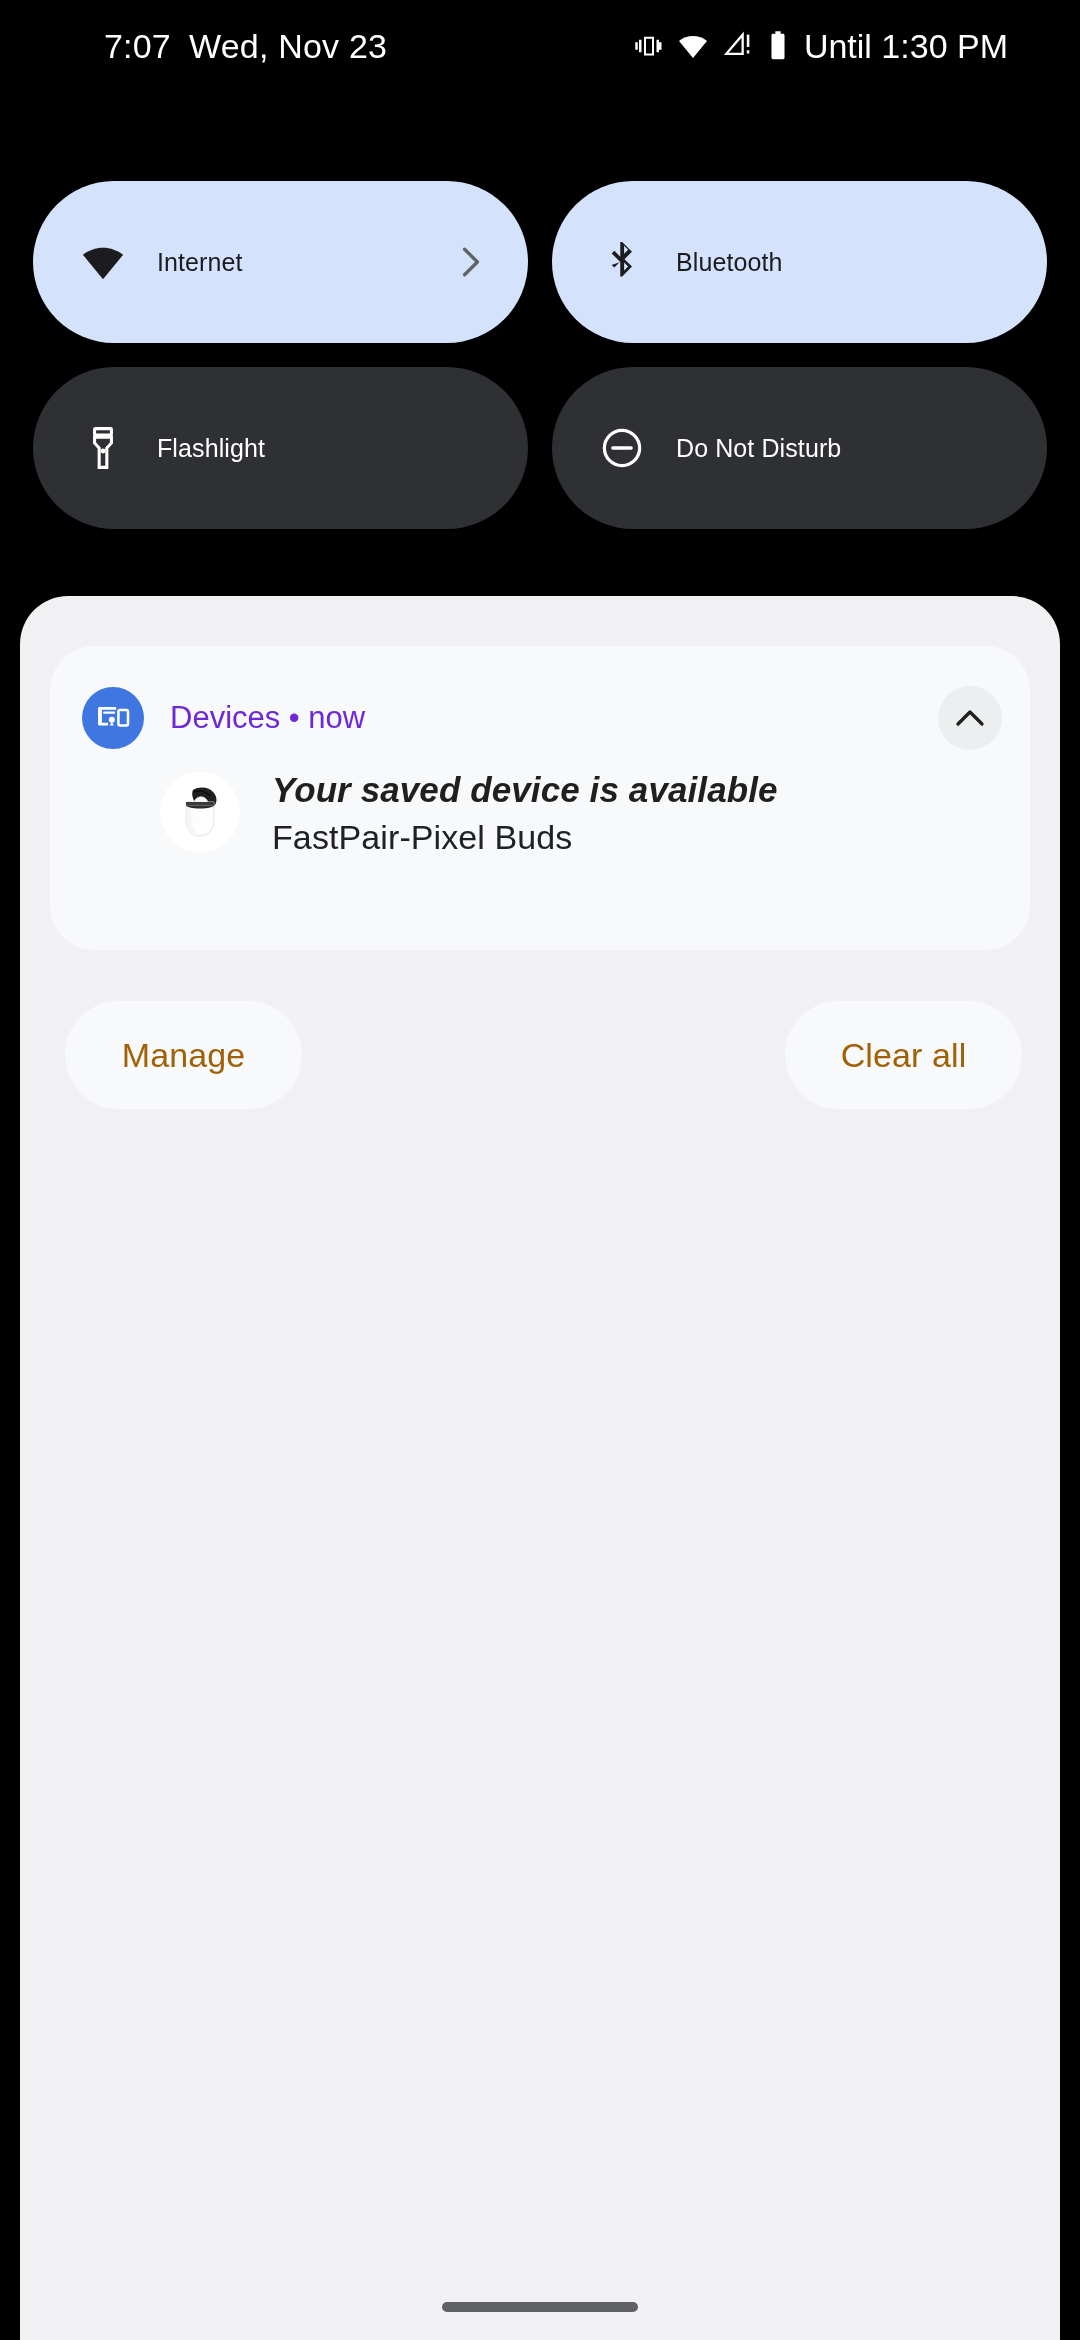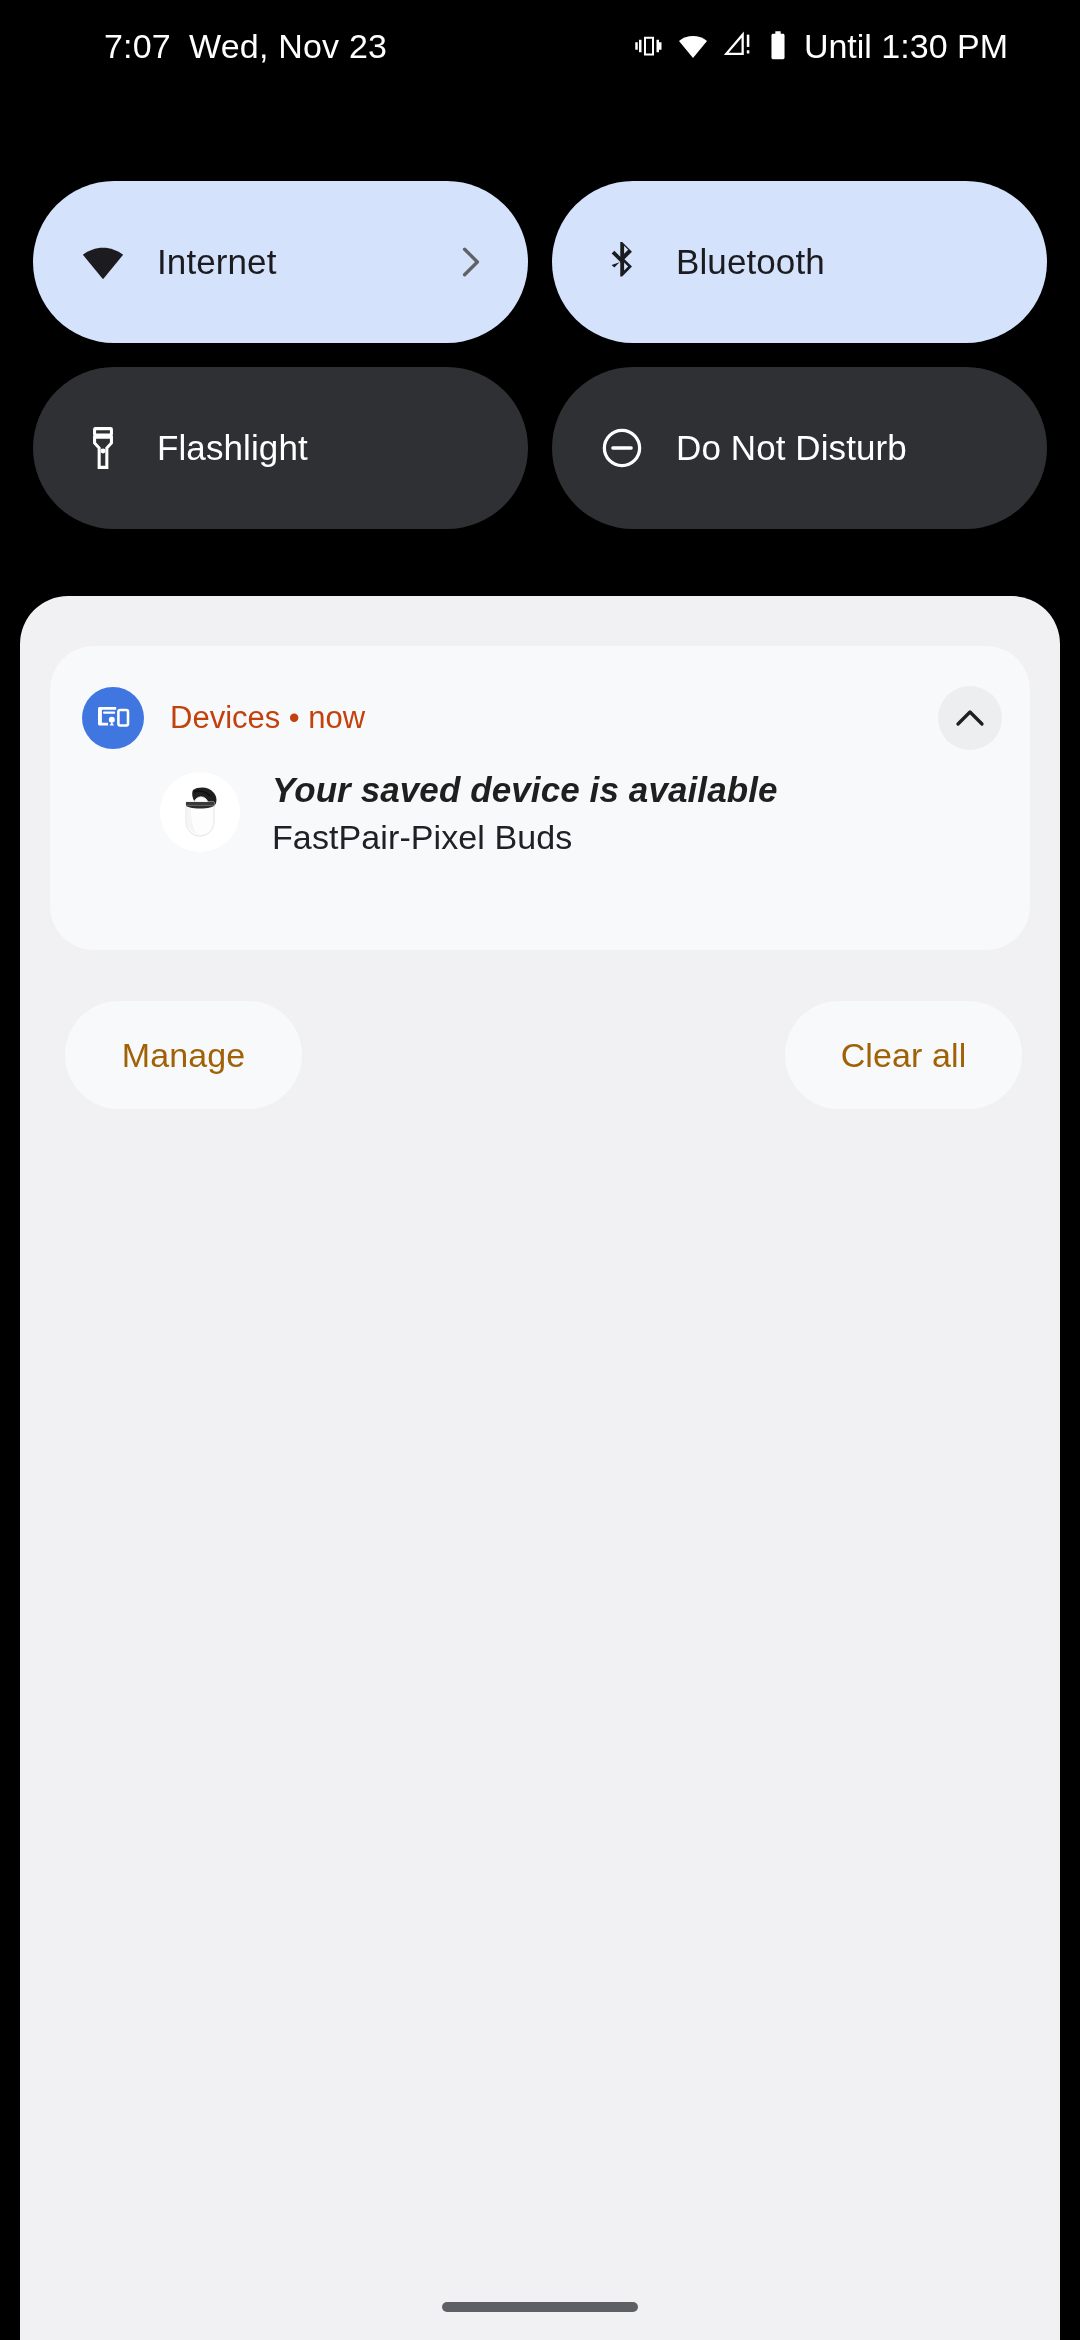--- a/index.html
+++ b/index.html
@@ -76,21 +76,21 @@
   .qs-icon {
     width: 48px;
     height: 48px;
     flex: 0 0 48px;
     display: flex;
     align-items: center;
     justify-content: center;
   }
   .qs-label {
     margin-left: 30px;
-    font-size: 35px;
+    font-size: 25px;
     letter-spacing: 0.1px;
     white-space: nowrap;
   }
   .qs-chevron {
     position: absolute;
     right: 44px;
     top: 50%;
     transform: translateY(-50%);
     width: 26px;
     height: 32px;
@@ -136,21 +136,21 @@
     border-radius: 50%;
     background: #3f76df;
     display: flex;
     align-items: center;
     justify-content: center;
     flex: 0 0 62px;
   }
   .notif-source {
     margin-left: 26px;
     font-size: 31px;
-    color: #c2410c;
+    color: #6d28d9;
     white-space: nowrap;
   }
   #collapse-button {
     position: absolute;
     right: 0;
     top: 50%;
     transform: translateY(-50%);
     width: 64px;
     height: 64px;
     border-radius: 50%;

